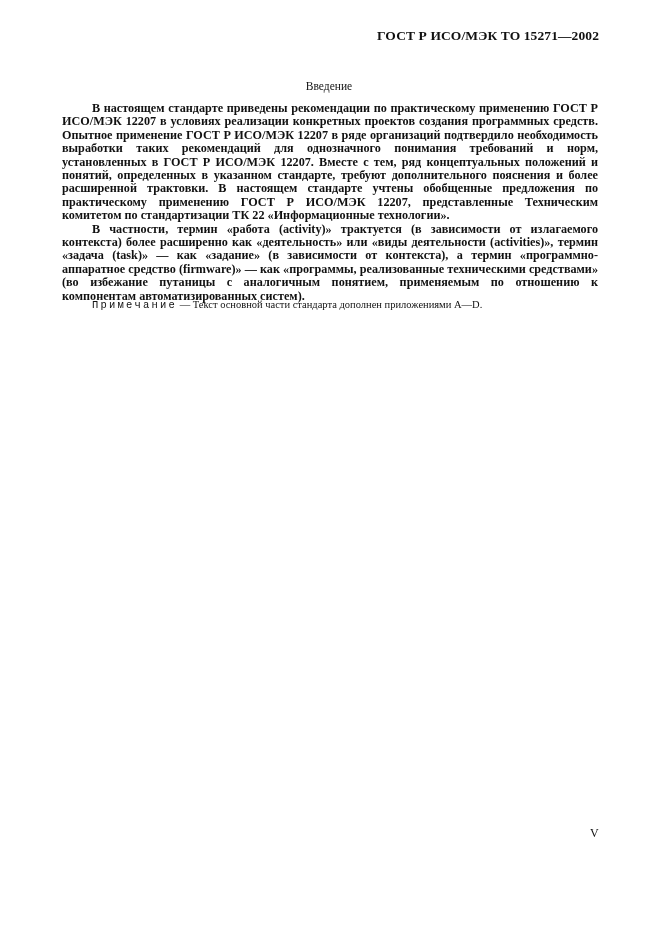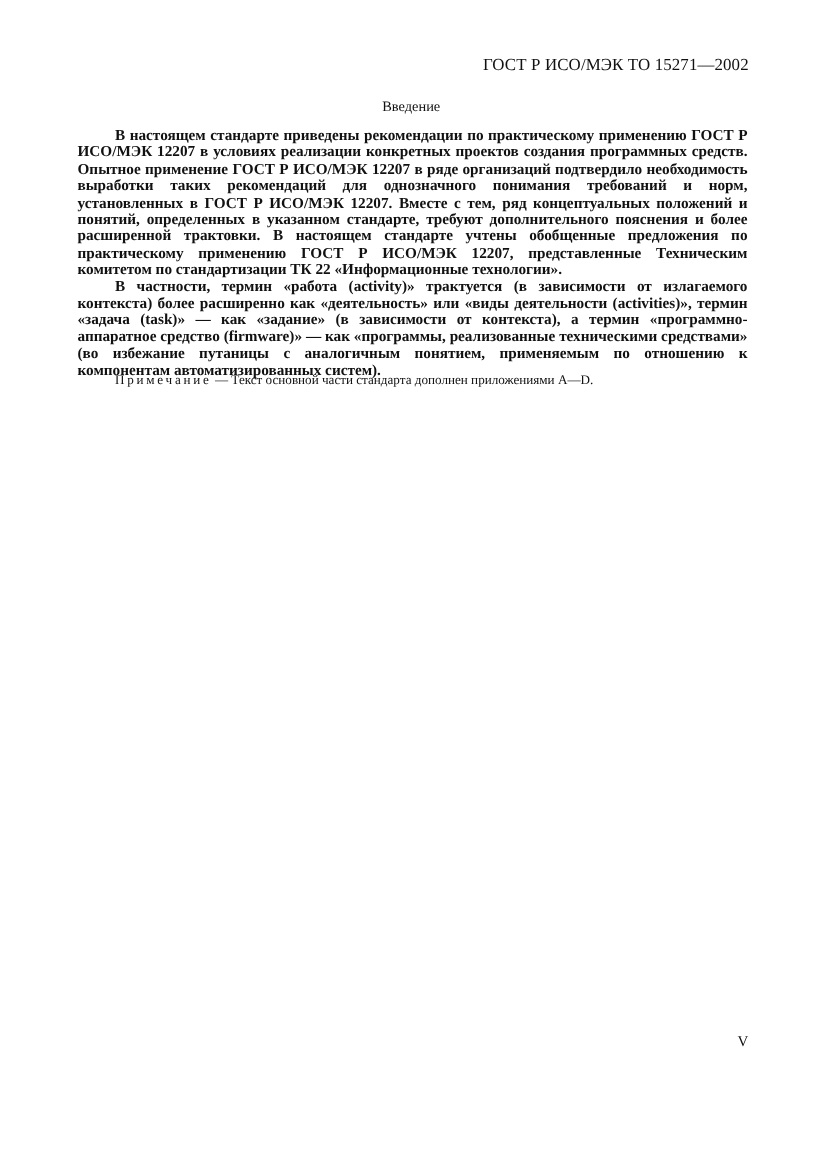--- a/index.html
+++ b/index.html
@@ -1,23 +1,23 @@
 <!DOCTYPE html>
 <html><head>
 <meta charset="utf-8">
 <style>
   html, body { margin: 0; padding: 0; background: #ffffff; }
   body { width: 661px; height: 936px; position: relative; overflow: hidden;
          font-family: "Liberation Serif", "DejaVu Serif", serif; color: #111; }
-  .header { position: absolute; top: 44px; right: 62px; font-weight: normal; font-size: 13.5px; letter-spacing: 0.1px; }
+  .header { position: absolute; top: 28px; right: 62px; font-weight: bold; font-size: 13.5px; letter-spacing: 0.1px; }
   .title { position: absolute; top: 80px; left: 0; width: 658px; text-align: center; font-size: 11.5px; }
   .body-text { position: absolute; top: 102px; left: 62px; width: 536px; font-size: 12.2px; line-height: 13.4px; text-align: justify; }
   .body-text p { margin: 0; text-indent: 30px; font-weight: bold; }
   .note { position: absolute; top: 299px; left: 92px; font-size: 10.5px; }
-  .note .label { letter-spacing: 2.2px; }
+  .note .label { letter-spacing: 2.2px; font-family: Liberation Mono, monospace; }
   .page-num { position: absolute; top: 826px; left: 590px; font-size: 12px; }
 </style>
 </head>
 <body>
 
 <div class="header">ГОСТ Р ИСО/МЭК ТО 15271—2002</div>
 
 <div class="title">Введение</div>
 
 <div class="body-text">

